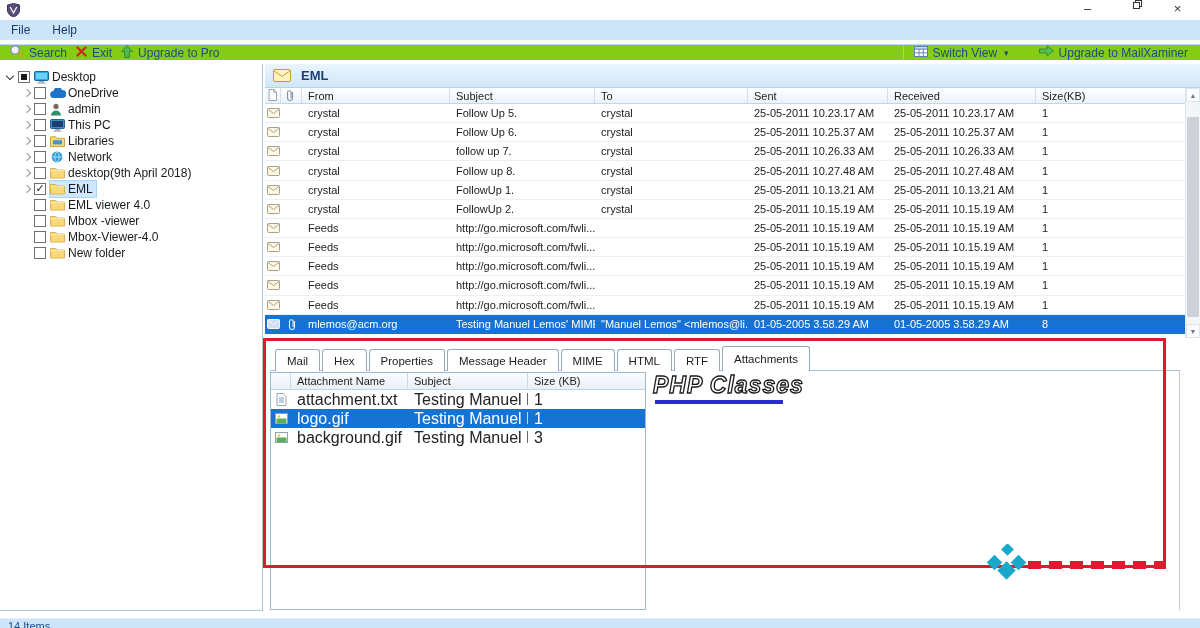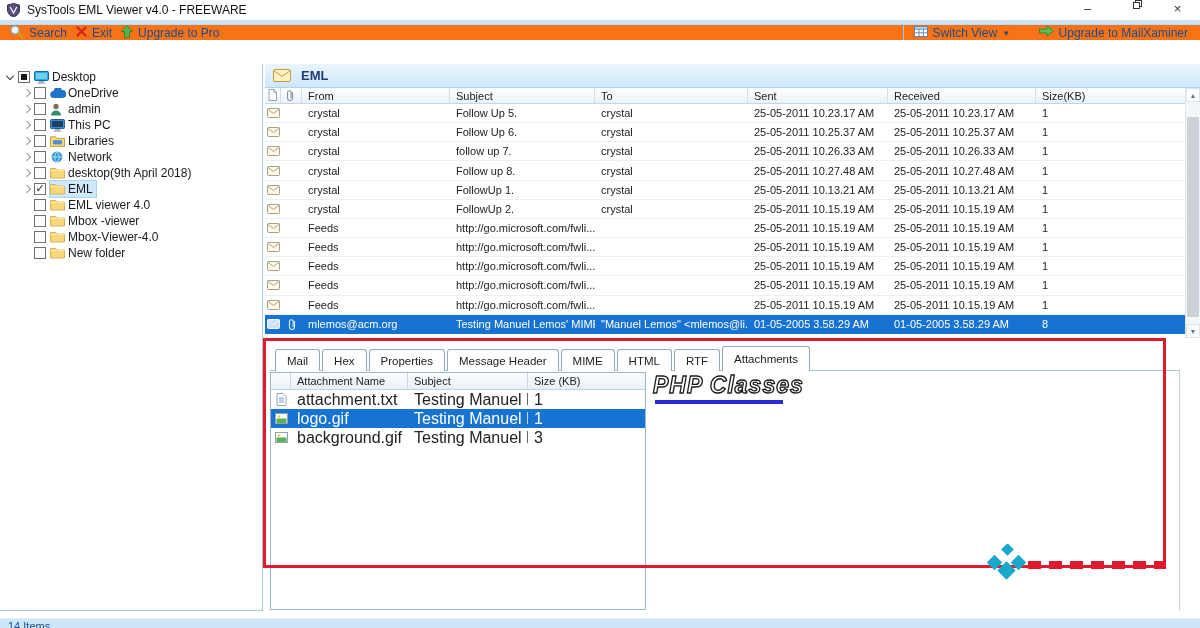--- a/index.html
+++ b/index.html
@@ -13,21 +13,21 @@
   .wincontrols{margin-left:auto;display:flex;height:100%}
   .winbtn{width:45px;text-align:center;font-size:13px;color:#333;line-height:18px;cursor:default}
   .restore-box{position:relative;width:9px;height:9px;margin:5px auto 0}
   .restore-box i{position:absolute;border:1px solid #333;background:#fff}
   .restore-box .b1{left:2px;top:0;width:7px;height:7px}
   .restore-box .b2{left:0;top:2px;width:7px;height:7px}
 
   
   .menubar{position:absolute;left:0;top:20px;width:100%;height:20px;background:#cde5f8;display:flex;align-items:center;font-size:12px;color:#143c6e}
   .menuitem{padding:0 11px;height:100%;line-height:20px}
-  .toolbar{position:absolute;left:0;top:24px;width:100%;height:16px;background:#f97316;border-top:1px solid #bcdaf2;display:flex;align-items:center;font-size:12px;color:#1b4c8c}
+  .toolbar{position:absolute;left:0;top:44px;width:100%;height:16px;background:#84cc16;border-top:1px solid #bcdaf2;display:flex;align-items:center;font-size:12px;color:#1b4c8c}
   .tbtn{display:flex;align-items:center;gap:5px;margin-left:9px;white-space:nowrap}
   .tb-right{margin-left:auto;display:flex;align-items:center;border-left:1px solid #9fc3e2;padding-left:10px;margin-right:12px;gap:30px}
   .caret{font-size:9px;color:#2b4a66;margin-left:2px}
 
   
   .main{position:absolute;left:0;top:64px;width:1200px;height:554px;background:#fff}
 
   
   .tree{position:absolute;left:0;top:0;width:263px;height:547px;border-right:1px solid #aec7dc;border-bottom:1px solid #aec7dc;padding-top:5px;background:#fff}
   .titem{height:16px;display:flex;align-items:center;font-size:12px;color:#1a1a1a;padding-left:4px}
@@ -95,21 +95,20 @@
 
 <div class="window">
 
   <div class="titlebar">
     <span class="appicon">
       <svg width="13" height="14" viewBox="0 0 13 14">
           <path d="M6.5 0.5 L12.5 2 V7 C12.5 10.5 9.8 13 6.5 13.8 C3.2 13 0.5 10.5 0.5 7 V2 Z" fill="#5a4d7a" stroke="#3a3154"></path>
           <path d="M3.2 4 l3.3 6 3.3-6" fill="none" stroke="#fff" stroke-width="1.2"></path>
         </svg>
     </span>
-    <span class="apptitle">SysTools EML Viewer v4.0 - FREEWARE</span>
     <div class="wincontrols">
       <div class="winbtn"><span>–</span></div>
       <div class="winbtn"><span class="restore-box"><i class="b1"></i><i class="b2"></i></span></div>
       <div class="winbtn"><span>×</span></div>
     </div>
   </div>
 
   <div class="menubar">
     <span class="menuitem">File</span>
     <span class="menuitem">Help</span>

